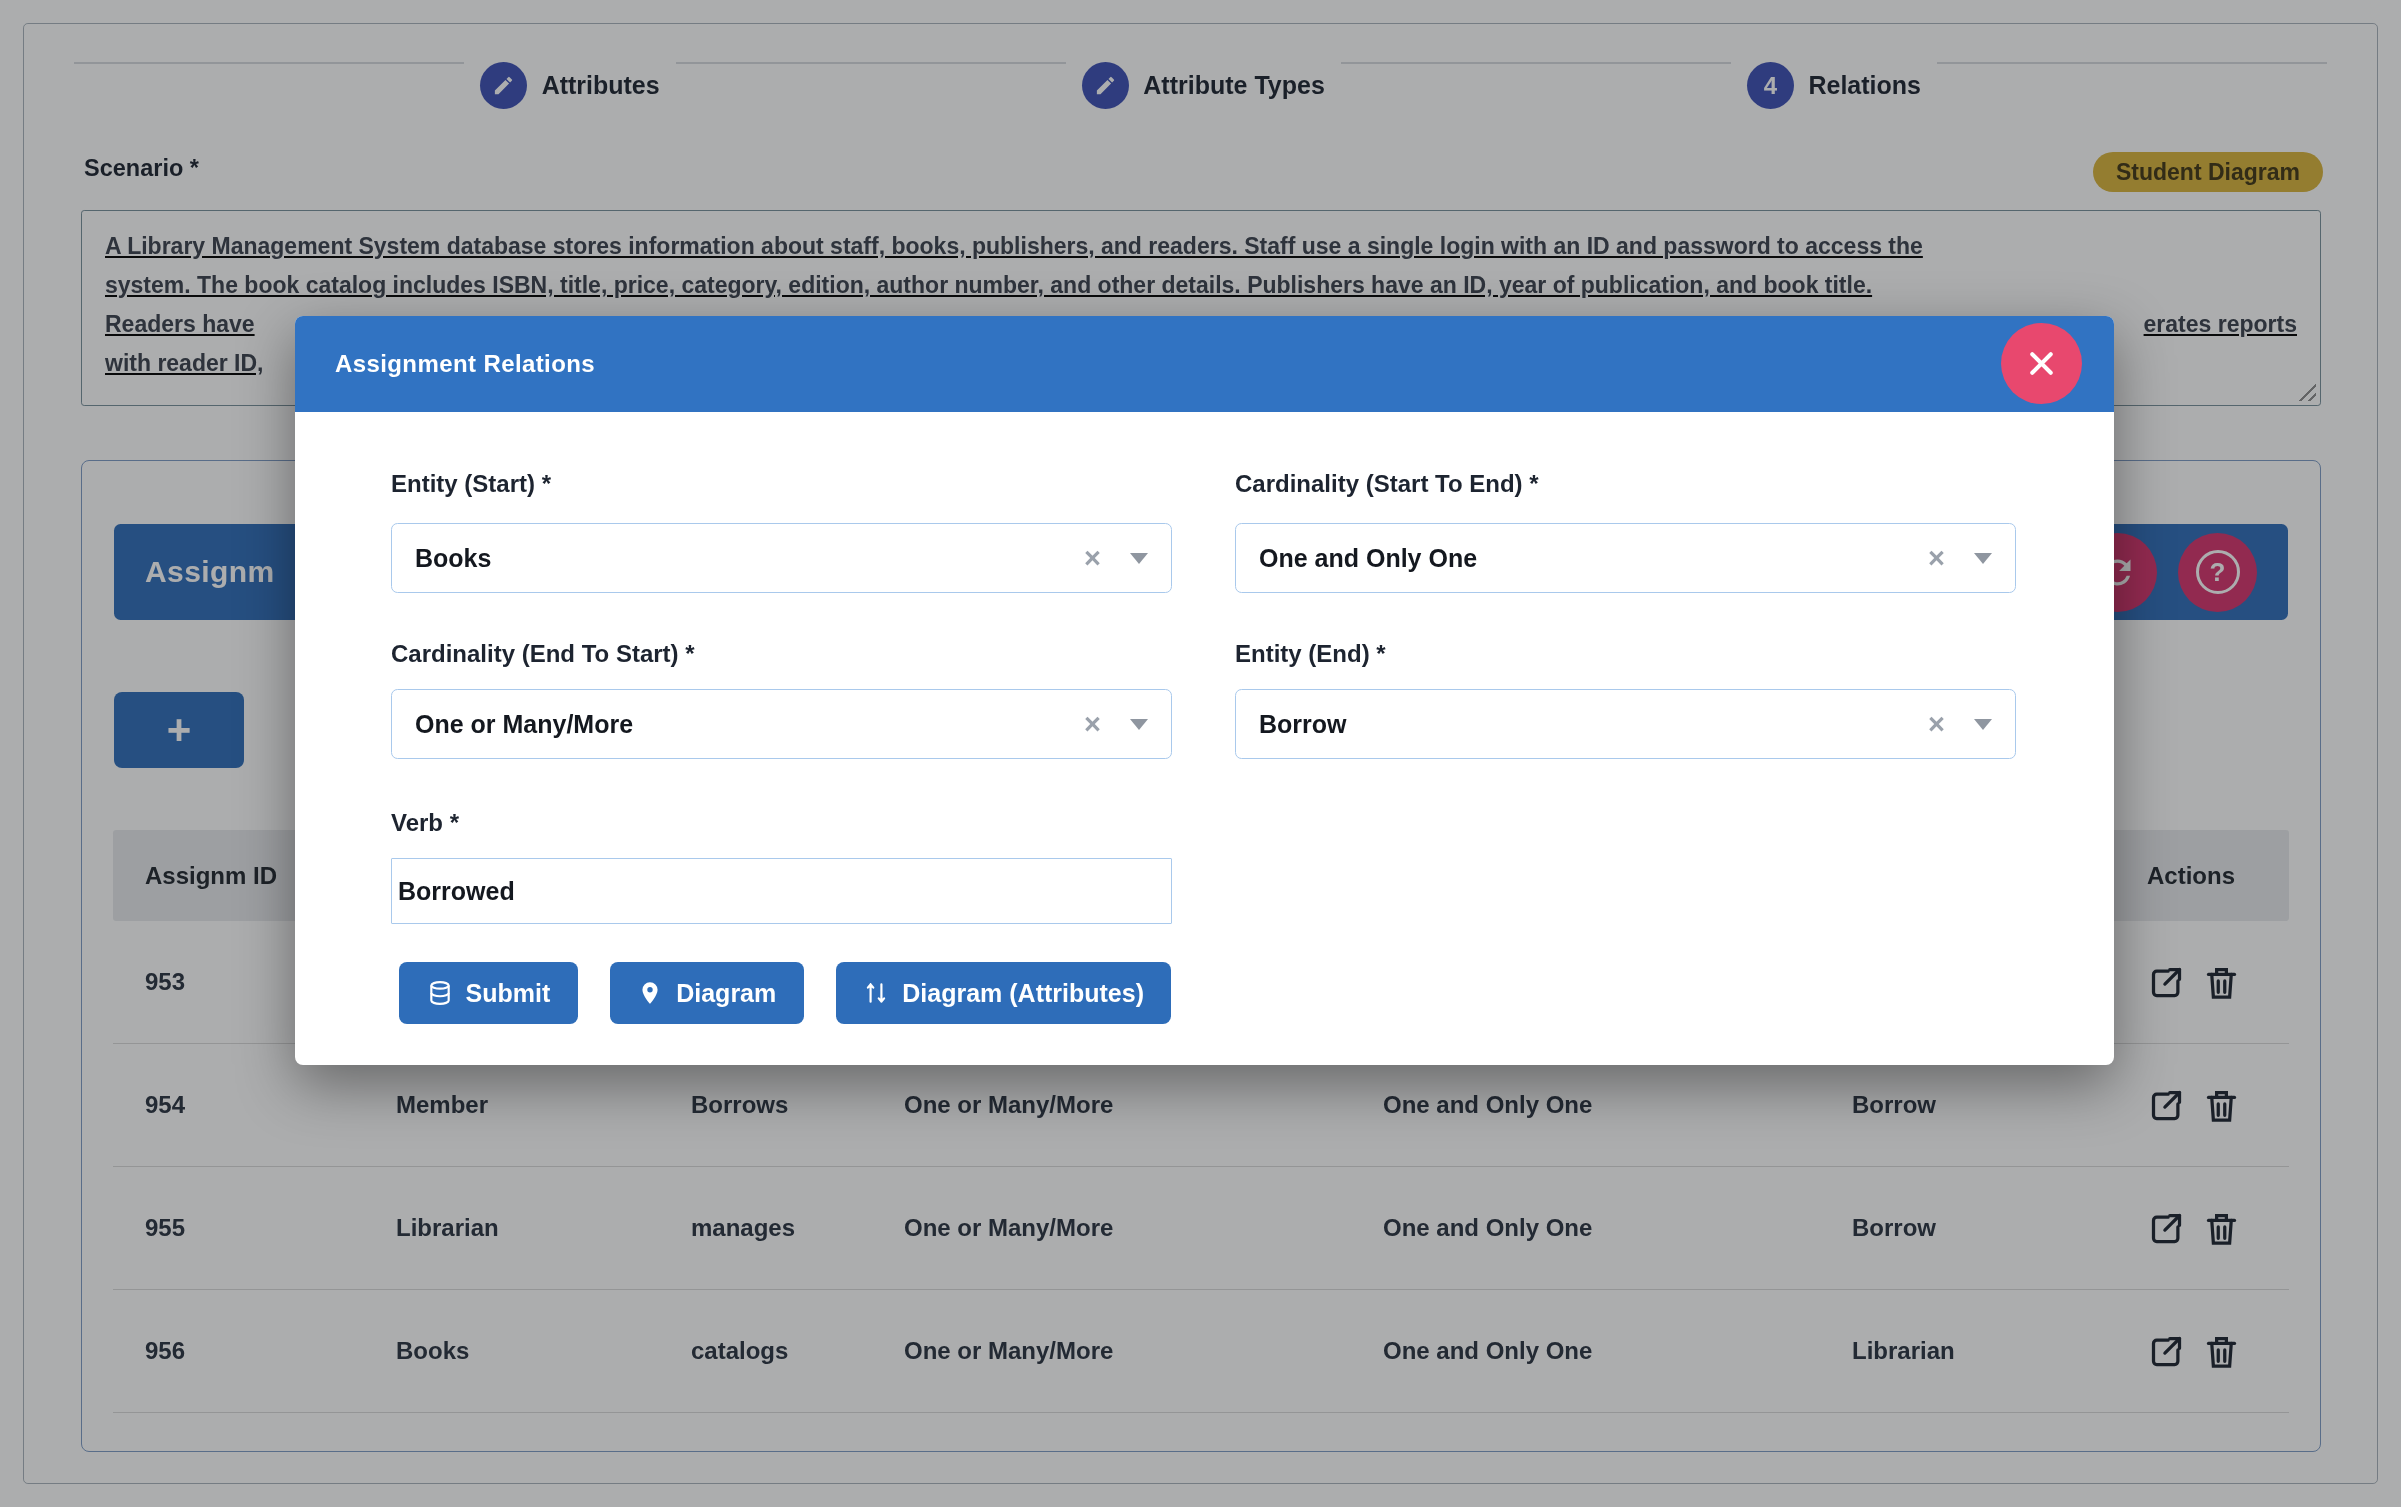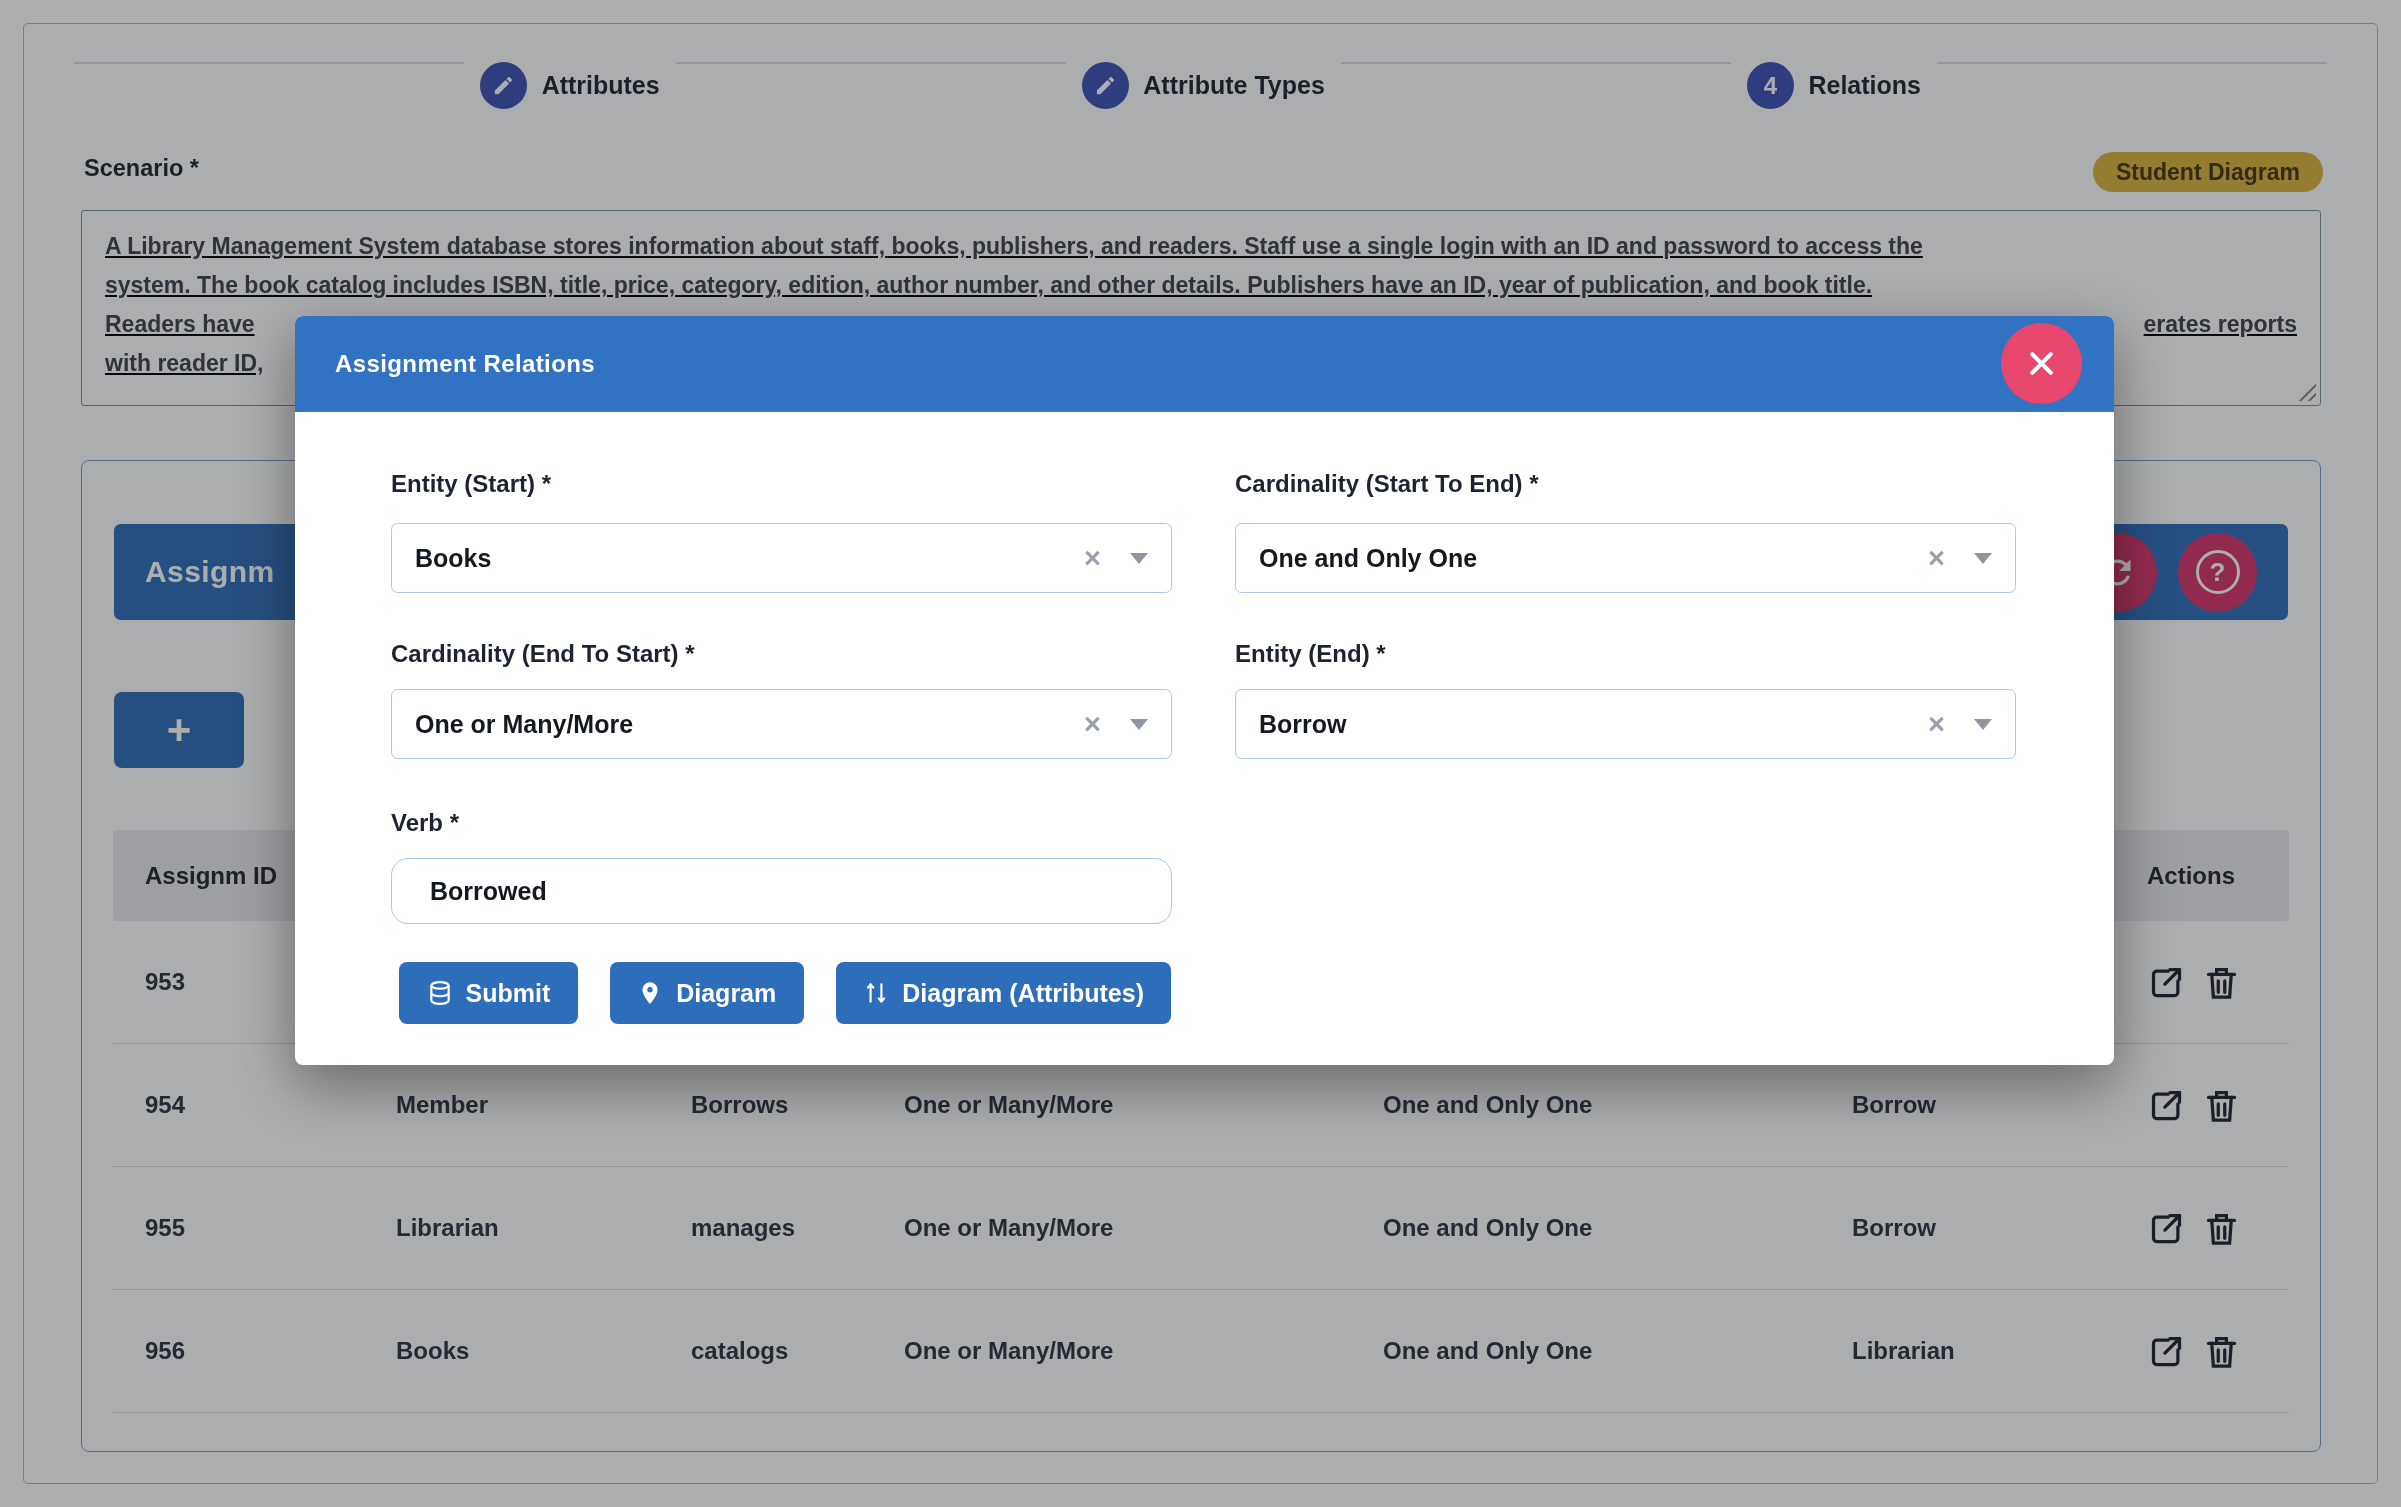--- a/index.html
+++ b/index.html
@@ -159,22 +159,22 @@
   .sel-icons { margin-left:auto; display:flex; align-items:center; gap:29px; }
   .clear-x { color:#9aa1ab; font-weight:700; font-size:29px; line-height:1; cursor:pointer; }
   .caret-down {
     width:0; height:0; cursor:pointer;
     border-left:9.7px solid transparent; border-right:9.7px solid transparent;
     border-top:11.3px solid #8f96a0;
   }
 
   .verb-input {
     position:absolute; left:96px; top:542px; width:781px; height:66px;
-    border:1.6px solid #a9c9ec; border-radius:17px; background:#fff;
-    padding:0 38px; font-family:"Liberation Sans", sans-serif;
+    border:1.6px solid #a9c9ec; border-radius:1px; background:#fff;
+    padding:0 6px; font-family:"Liberation Sans", sans-serif;
     font-weight:700; font-size:25px; color:#14181f;
   }
 
   .modal-buttons {
     position:absolute; left:96px; top:646px;
     display:flex; gap:32px;padding-left:8px;
   }
   .btn-blue {
     height:62px; background:#2e6db9; color:#fff; border:none; border-radius:8px;
     padding:0 27.5px; display:inline-flex; align-items:center; gap:13px;

